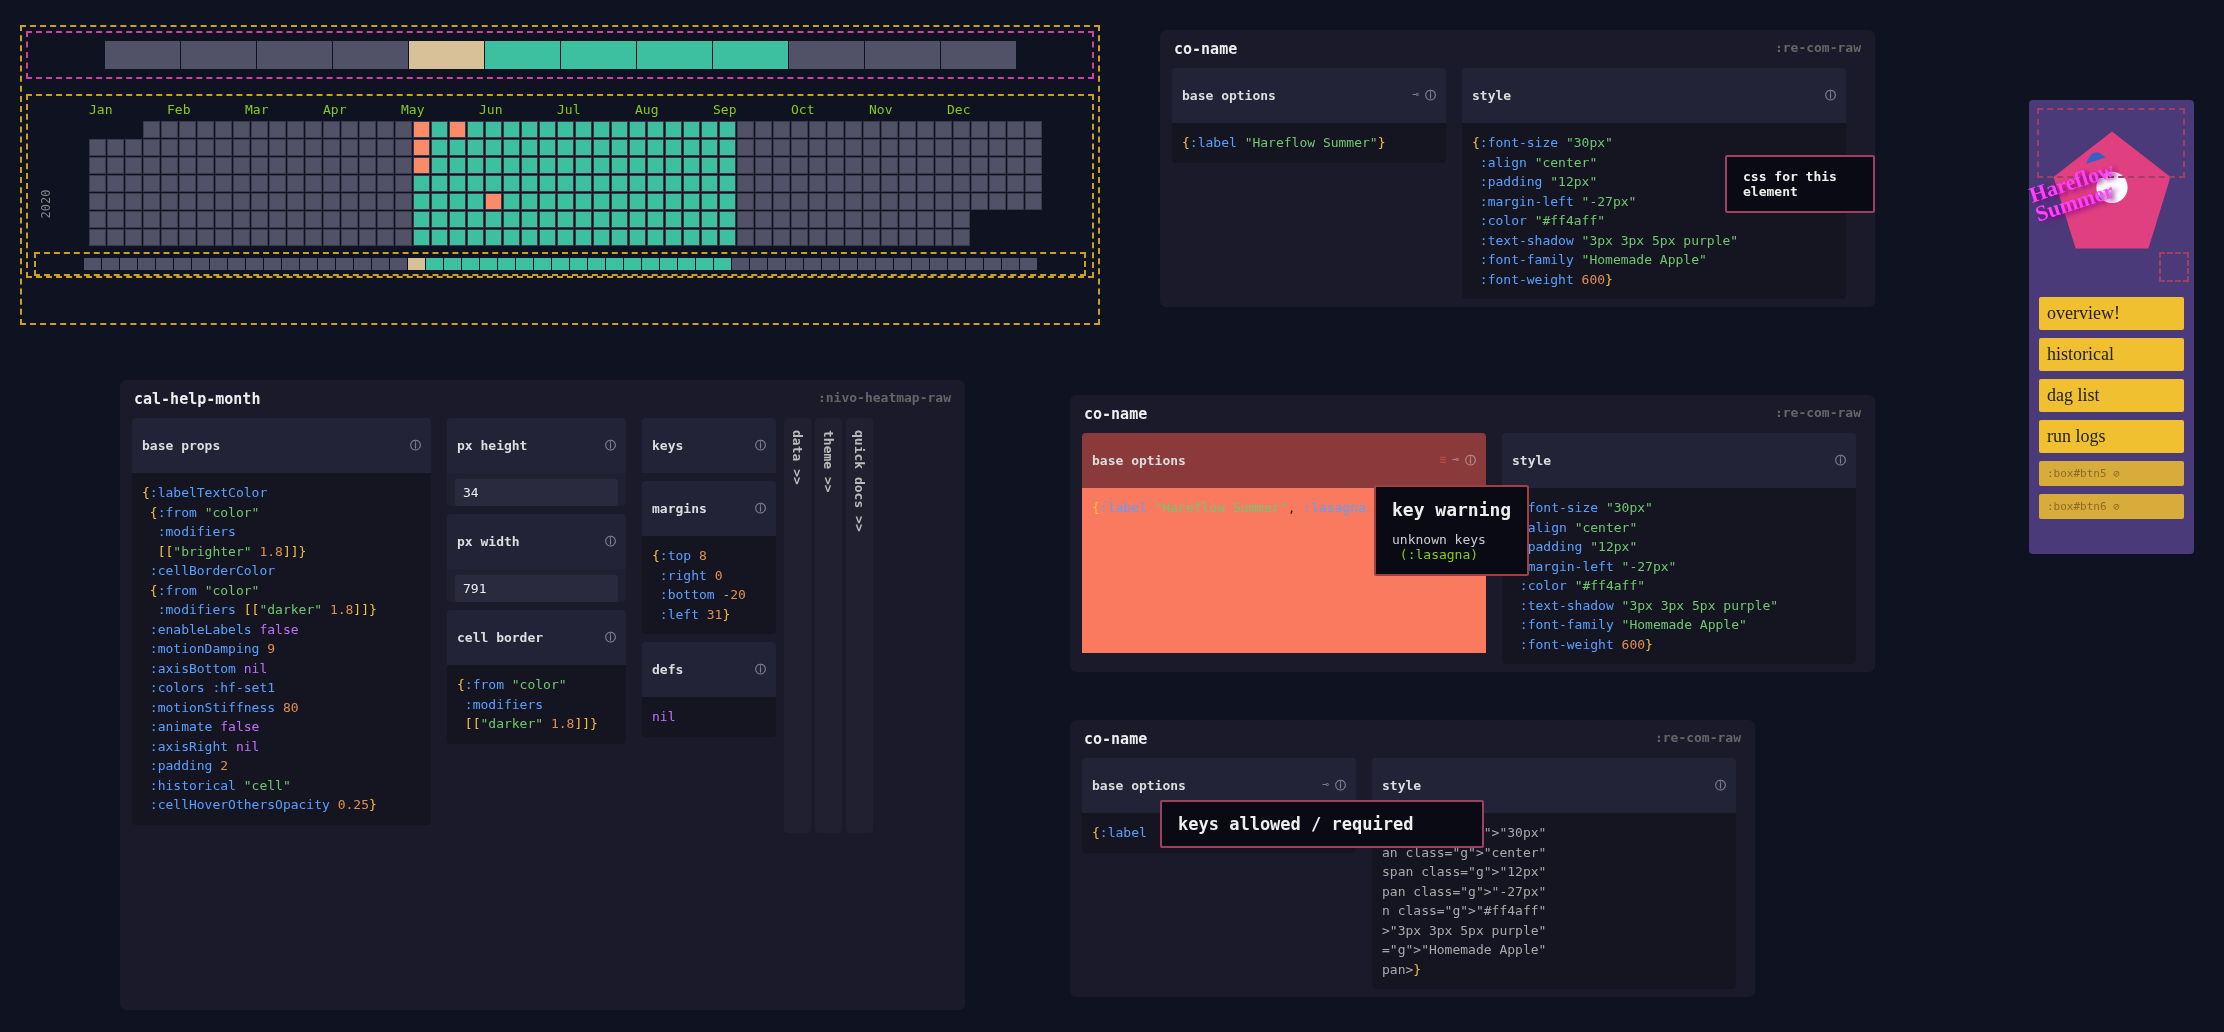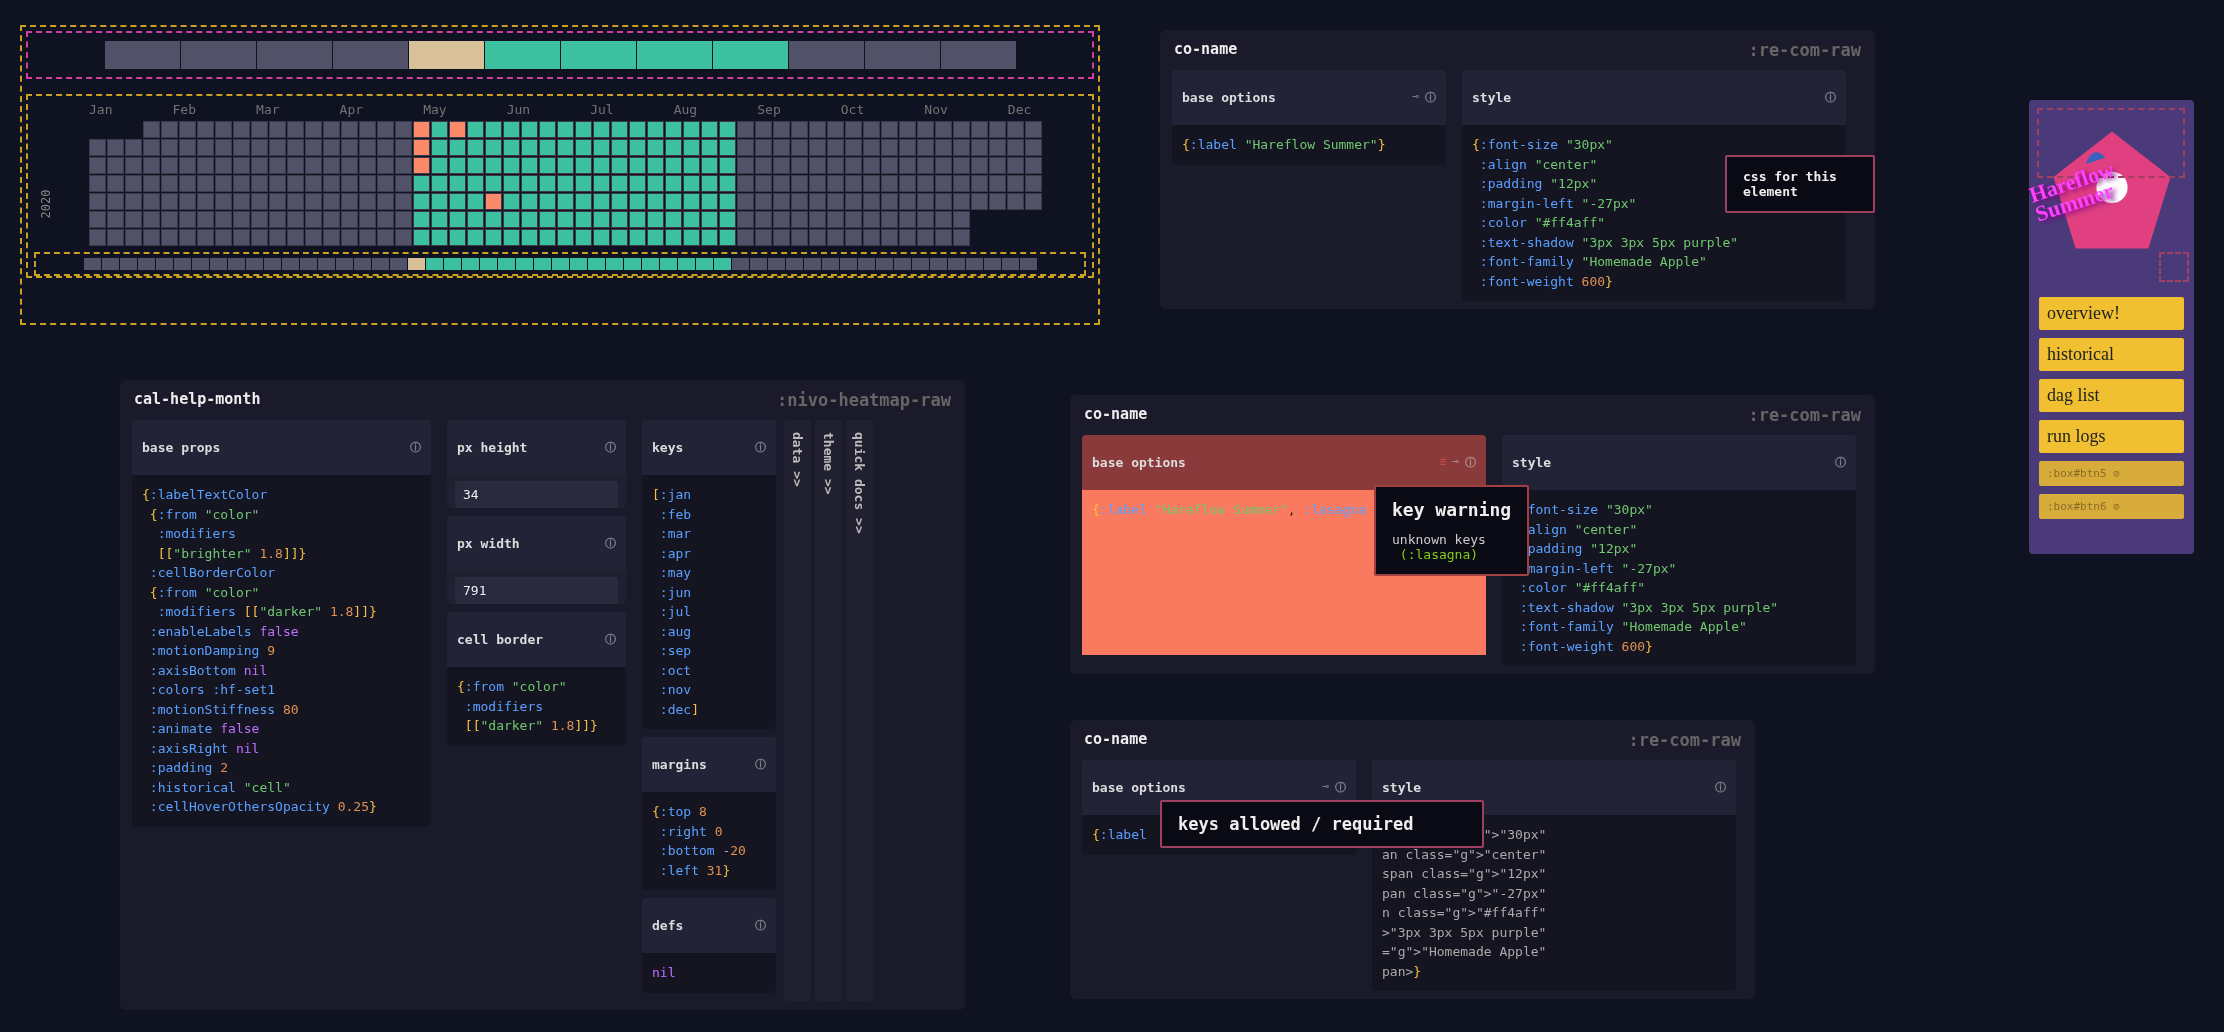--- a/index.html
+++ b/index.html
@@ -31,21 +31,21 @@
 }
 .mini-cell { width: 75px; height: 28px; background: #515168; }
 .mini-cell.teal { background: #3cc0a0; }
 .mini-cell.beige { background: #d8c098; }
 
 .heatmap-main {
   margin-top: 15px;
   border: 2px dashed #c9a020;
   padding: 6px 6px 0 6px;
 }
-.month-labels { display: flex; color: #737373; font-size: 13px; margin-left: 55px; justify-content: space-between; }
+.month-labels { display: flex; color: #84cc16; font-size: 13px; margin-left: 55px; }
 .month-labels span { width: 78px; text-align: left; }
 .year-label { position: absolute; left: 10px; top: 170px; transform: rotate(-90deg); color: #888; font-size: 12px; }
 .heatmap-grid { display: flex; flex-direction: column; gap: 1px; margin: 4px 0 4px 55px; }
 .heatmap-row { display: flex; gap: 1px; }
 .heatmap-row .cell { width: 17px; height: 17px; background: #515168; border: 1px solid #3a3a4a; }
 .heatmap-row .cell.teal { background: #3cc0a0; }
 .heatmap-row .cell.salmon { background: #fa8a68; }
 .heatmap-row .cell.empty { background: transparent; border-color: transparent; }
 
 .heatmap-mini2 {
@@ -67,21 +67,21 @@
   background: #1a1a2a;
   border-radius: 6px;
 }
 .panel-title-row {
   display: flex;
   justify-content: space-between;
   padding: 10px 14px;
   font-weight: bold;
 }
 .panel-title { color: #eee; font-size: 15px; }
-.panel-type { color: #666; font-size: 17px; }
+.panel-type { color: #666; font-size: 13px; }
 
 .section {
   background: #202030;
   margin: 0 8px 8px 8px;
   border-radius: 4px;
 }
 .section-header {
   display: flex;
   justify-content: space-between;
   align-items: center;
@@ -728,32 +728,20 @@
  <span class="b">:modifiers</span>
  <span class="y">[</span><span class="y">[</span><span class="g">"darker"</span> <span class="o">1.8</span><span class="y">]</span><span class="y">]</span><span class="y">}</span></div>
       </div>
     </div>
     <div class="col" style="width:150px">
       <div class="section">
         <div class="section-header">
             <span>keys</span>
             <span class="section-icons">ⓘ</span>
           </div>
-        <div class="section-body dark" id="keysCode"><span class="y">[</span><span class="b">:jan</span>
- <span class="b">:feb</span>
- <span class="b">:mar</span>
- <span class="b">:apr</span>
- <span class="b">:may</span>
- <span class="b">:jun</span>
- <span class="b">:jul</span>
- <span class="b">:aug</span>
- <span class="b">:sep</span>
- <span class="b">:oct</span>
- <span class="b">:nov</span>
- <span class="b">:dec</span><span class="y">]</span></div>
       </div>
       <div class="section">
         <div class="section-header">
             <span>margins</span>
             <span class="section-icons">ⓘ</span>
           </div>
         <div class="section-body dark" id="marginsCode"><span class="y">{</span><span class="b">:top</span> <span class="o">8</span>
  <span class="b">:right</span> <span class="o">0</span>
  <span class="b">:bottom</span> -<span class="o">20</span>
  <span class="b">:left</span> <span class="o">31</span><span class="y">}</span></div>

